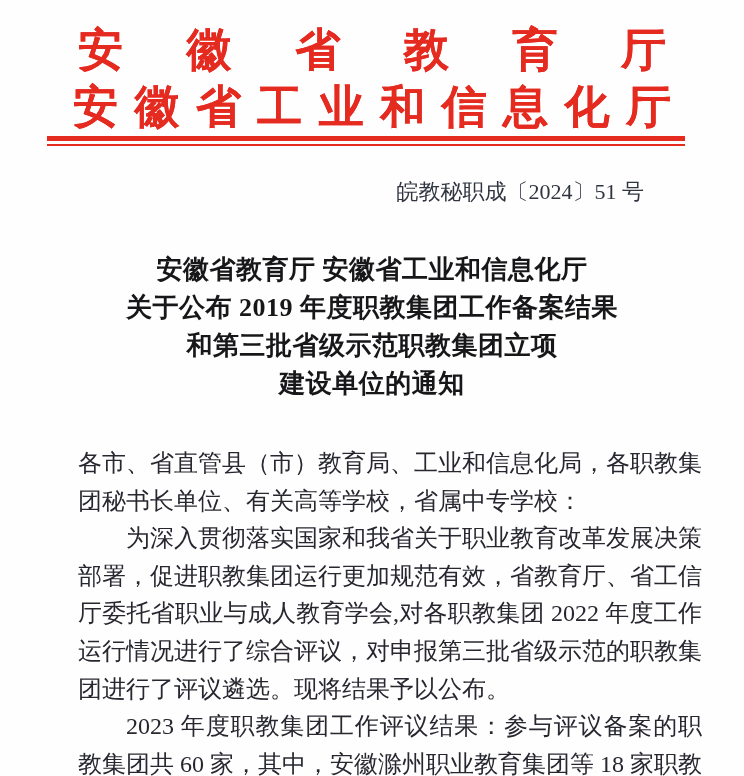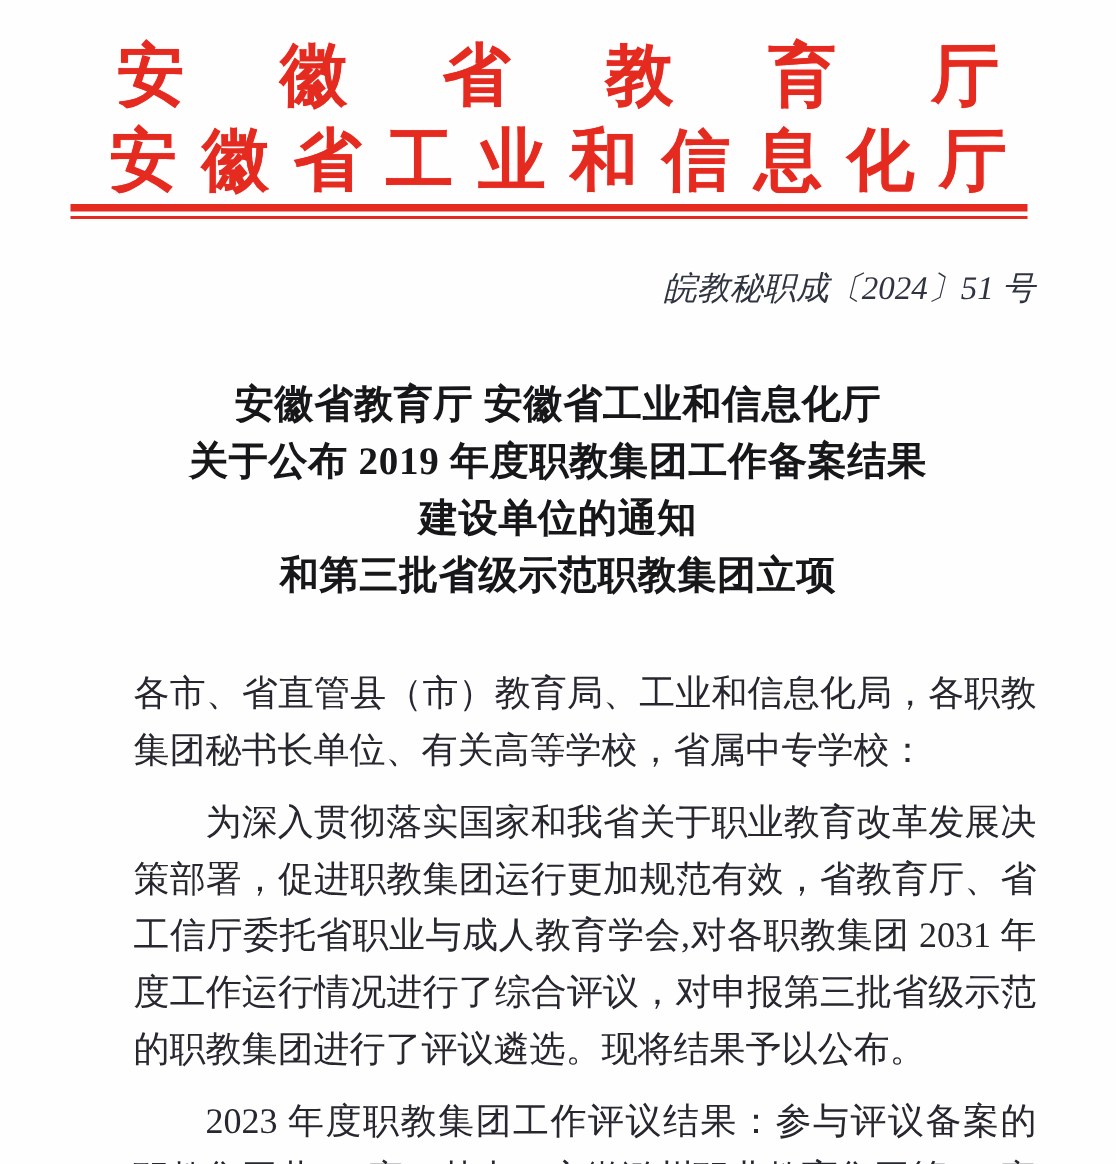--- a/index.html
+++ b/index.html
@@ -49,26 +49,25 @@
   }
   .rule-thin {
     height: 2px;
     background: #e52a20;
     margin-top: 3px;
   }
 
   
   .doc-number {
     margin-top: 33px;
-    padding-right: 54px;
+    padding-right: 100px;
     text-align: right;
     font-size: 22px;
     line-height: 26px;
     color: #2f3440;
-    font-style: italic;
   }
 
   
   .doc-title {
     margin: 46px 0 0 0;
     text-align: center;
     font-size: 26px;
     font-weight: 700;
     line-height: 38px;
     color: #17171a;
@@ -81,21 +80,21 @@
   
   .doc-body {
     width: 624px;
     margin: 42px 42px 0 78px;
     font-size: 24px;
     line-height: 37.6px;
     text-align: justify;
     color: #272730;
   }
   .doc-body p {
-    margin: 11px;
+    margin: 0;
   }
   .para {
     text-indent: 2em;
   }
 </style>
 </head>
 <body>
 
 <div class="page">
 
@@ -124,23 +123,23 @@
       <div class="rule-thick"></div>
       <div class="rule-thin"></div>
     </div>
   </header>
 
   <div class="doc-number">皖教秘职成〔2024〕51 号</div>
 
   <h1 class="doc-title">
     <span class="title-line">安徽省教育厅 安徽省工业和信息化厅</span>
     <span class="title-line">关于公布 2019 年度职教集团工作备案结果</span>
+    <span class="title-line">和第三批省级示范职教集团立项</span>
     <span class="title-line">建设单位的通知</span>
-    <span class="title-line">和第三批省级示范职教集团立项</span>
   </h1>
 
   <main class="doc-body">
     <p class="salutation">各市、省直管县（市）教育局、工业和信息化局，各职教集团秘书长单位、有关高等学校，省属中专学校：</p>
-    <p class="para">为深入贯彻落实国家和我省关于职业教育改革发展决策部署，促进职教集团运行更加规范有效，省教育厅、省工信厅委托省职业与成人教育学会,对各职教集团 2031 年度工作运行情况进行了综合评议，对申报第三批省级示范的职教集团进行了评议遴选。现将结果予以公布。</p>
+    <p class="para">为深入贯彻落实国家和我省关于职业教育改革发展决策部署，促进职教集团运行更加规范有效，省教育厅、省工信厅委托省职业与成人教育学会,对各职教集团 2022 年度工作运行情况进行了综合评议，对申报第三批省级示范的职教集团进行了评议遴选。现将结果予以公布。</p>
     <p class="para">2023 年度职教集团工作评议结果：参与评议备案的职教集团共 60 家，其中，安徽滁州职业教育集团等 18 家职教集团为 A 等，</p>
   </main>
 
 </div>
 
 </body></html>

